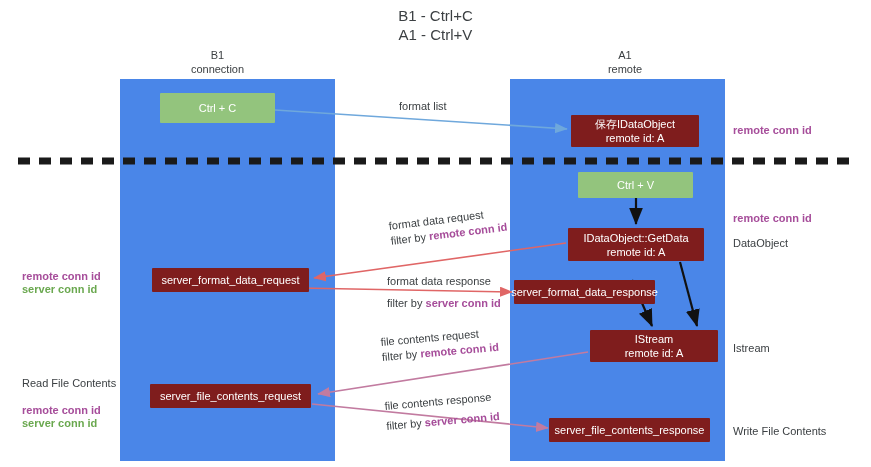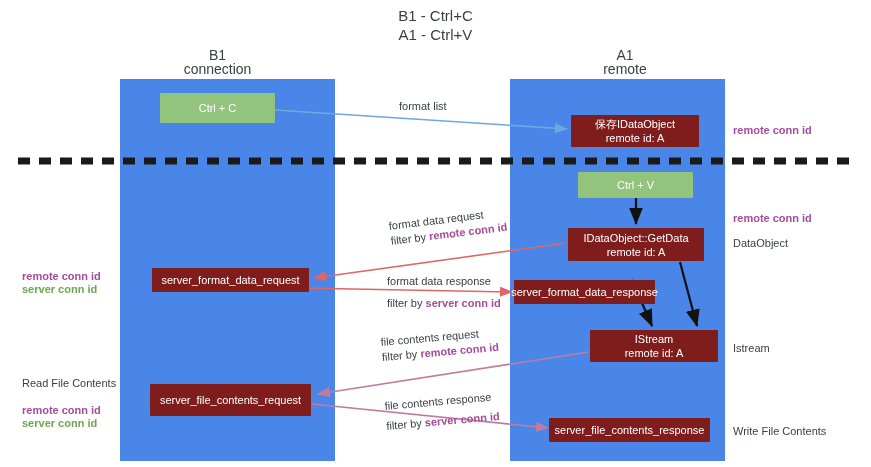--- a/index.html
+++ b/index.html
@@ -16,21 +16,21 @@
   .node{position:absolute;z-index:3;box-sizing:border-box;}
 
   
   .title{
     position:absolute;top:6px;left:0;width:871px;text-align:center;
     font-size:15px;line-height:19px;color:#3c4043;z-index:4;
   }
 
   
   .colhead{
-    position:absolute;text-align:center;font-size:14px;line-height:14px;
+    position:absolute;text-align:center;font-size:11px;line-height:14px;
     color:#3c4043;z-index:4;
   }
 
   
   .lane{position:absolute;background:#4a86e8;z-index:1;}
 
   
   .box{
     display:flex;align-items:center;justify-content:center;
     text-align:center;color:#ffffff;font-size:11px;line-height:14px;
@@ -134,21 +134,21 @@
 
   <div class="node box orange" style="left:514px;top:280px;width:141px;height:24px;">
     <span>server_format_data_response</span>
   </div>
 
   <div class="node box orange" style="left:590px;top:330px;width:128px;height:32px;flex-direction:column;">
     <span>IStream</span>
     <span>remote id: A</span>
   </div>
 
-  <div class="node box orange" style="left:150px;top:384px;width:161px;height:32px;">
+  <div class="node box orange" style="left:150px;top:384px;width:161px;height:24px;">
     <span>server_file_contents_request</span>
   </div>
 
   <div class="node box orange" style="left:549px;top:418px;width:161px;height:24px;">
     <span>server_file_contents_response</span>
   </div>
 
   <div class="edgelbl" style="left:399px;top:99px;">
     <div class="l1">format list</div>
   </div>

